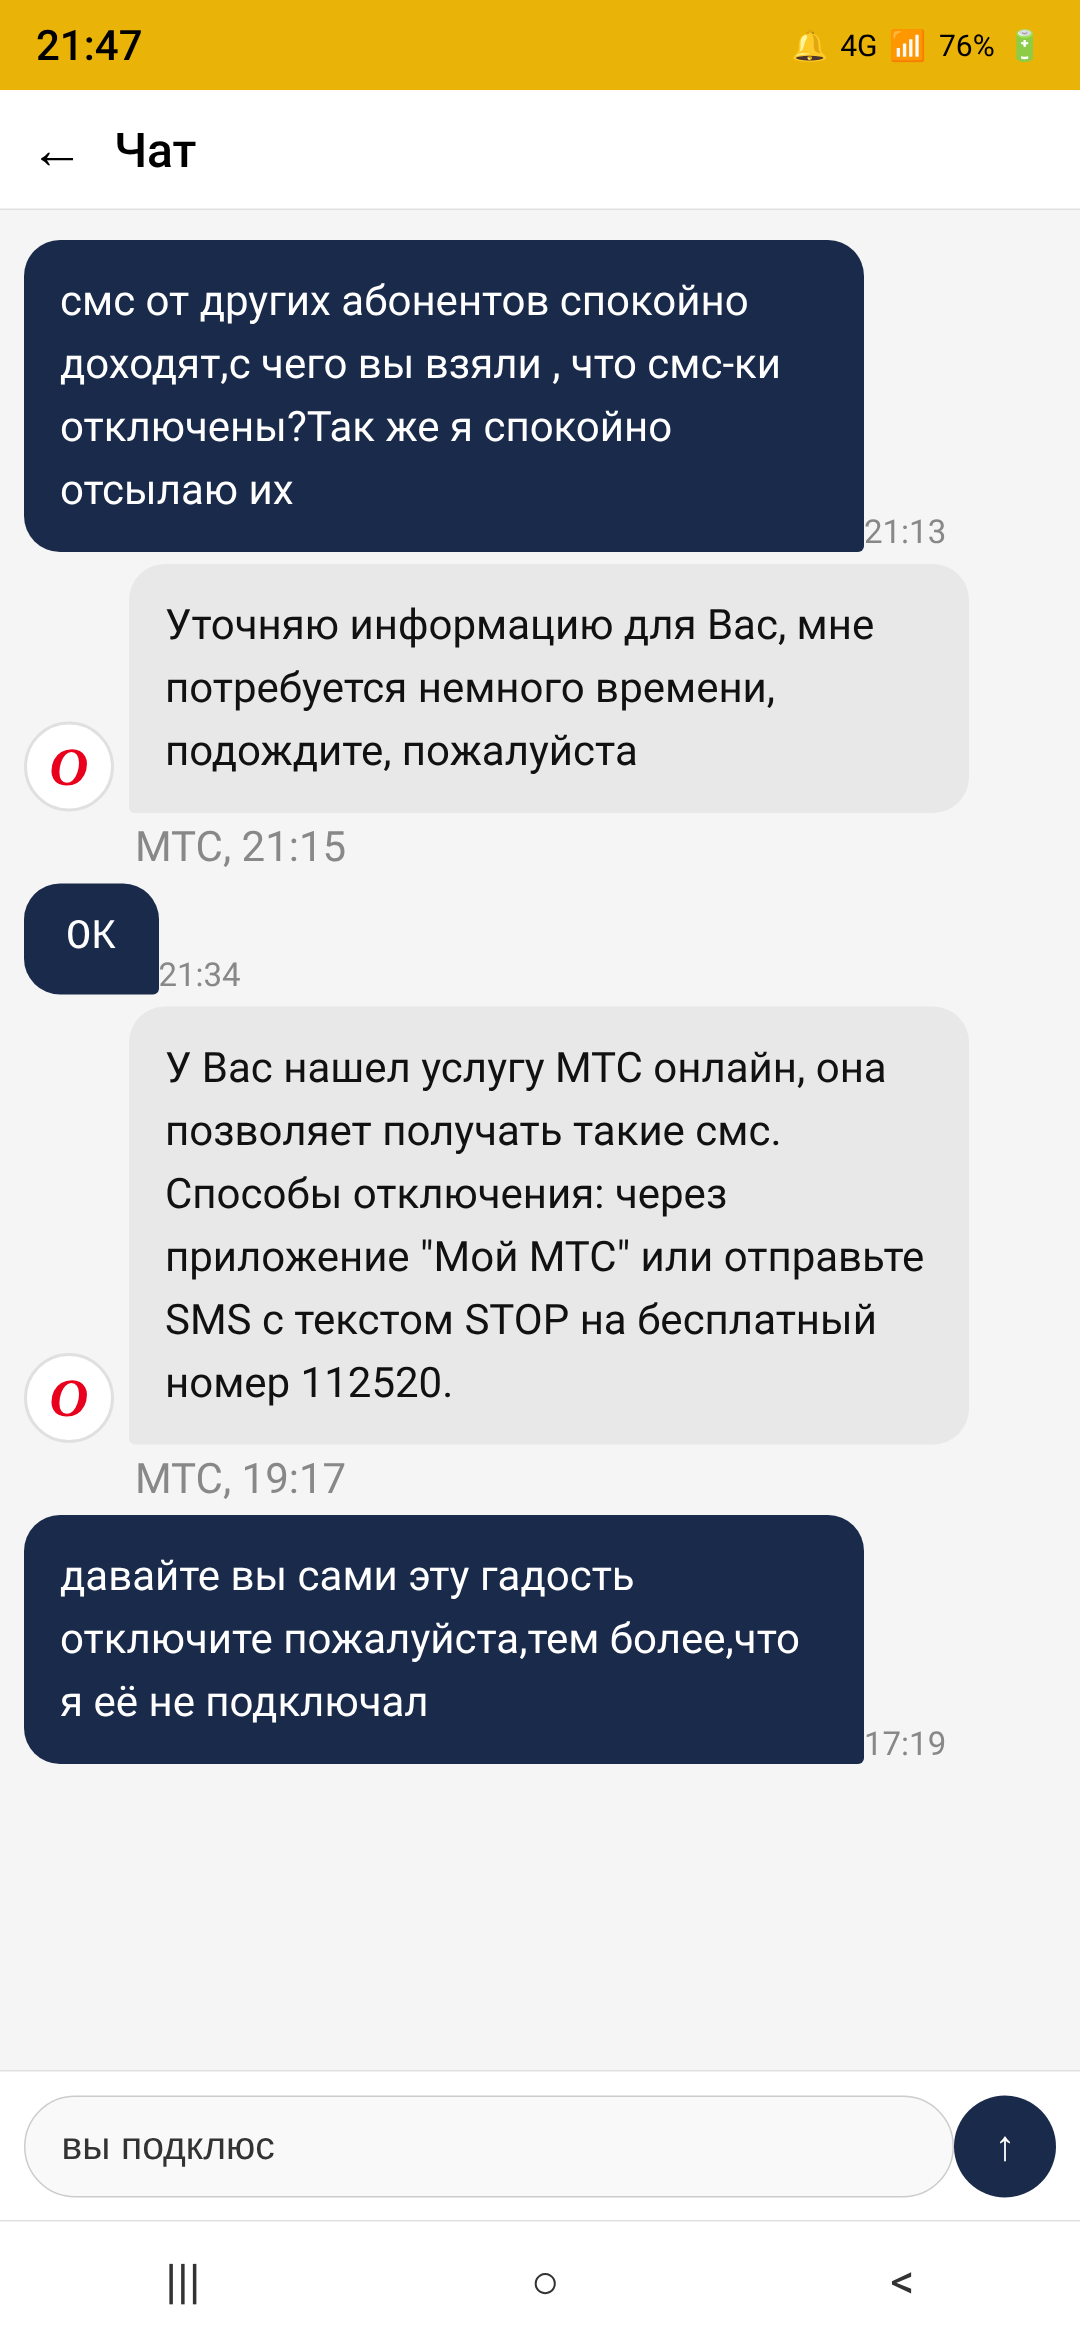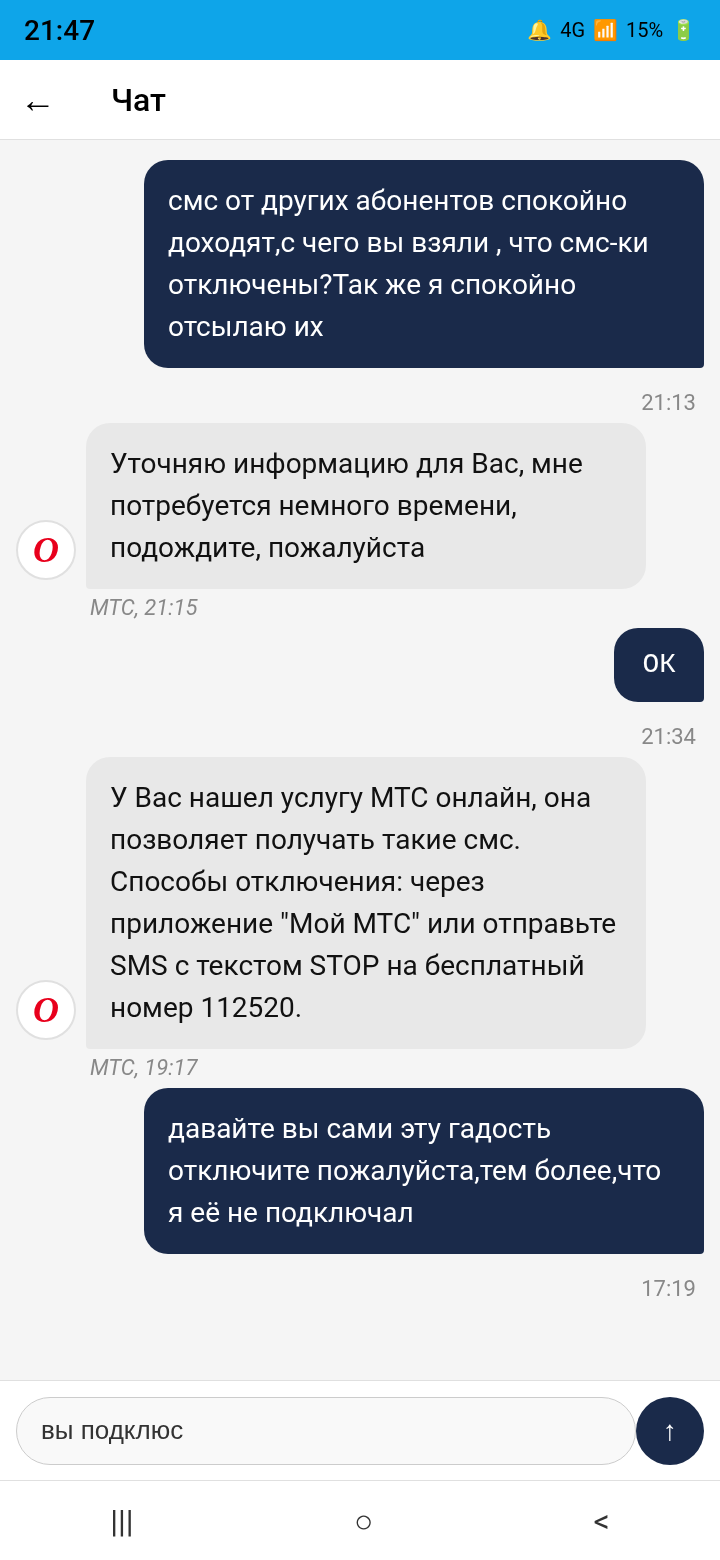--- a/index.html
+++ b/index.html
@@ -9,21 +9,21 @@
       min-height: 1560px;
       background: #fff;
       font-family: 'Roboto', Arial, sans-serif;
       display: flex;
       flex-direction: column;
     }
 
     
     .status-bar {
       height: 60px;
-      background: #0ea5e9;
+      background: #eab308;
       display: flex;
       align-items: center;
       justify-content: space-between;
       padding: 0 24px;
       flex-shrink: 0;
       gap: 26px;
     }
     .status-time {
       font-size: 28px;
       font-weight: 500;
@@ -51,38 +51,37 @@
     .back-btn {
       font-size: 36px;
       color: #000;
       margin-right: 20px;
       cursor: pointer;
     }
     .header-title {
       font-size: 32px;
       font-weight: 500;
       color: #000;
-      margin-left: 35px;
     }
 
     
     .chat-area {
       flex: 1;
       background: #f5f5f5;
       padding: 20px 16px;
       display: flex;
       flex-direction: column;
       gap: 8px;
       overflow-y: auto;
     }
 
     
     .msg-out-wrap {
       display: flex;
-      flex-direction: column;
+      flex-direction: row;
       align-items: flex-end;
     }
     .msg-out {
       background: #1a2a4a;
       color: #fff;
       border-radius: 24px 24px 4px 24px;
       padding: 20px 24px;
       max-width: 560px;
       font-size: 28px;
       line-height: 1.5;
@@ -125,25 +124,24 @@
     .msg-in {
       background: #e8e8e8;
       color: #111;
       border-radius: 24px 24px 24px 4px;
       padding: 20px 24px;
       max-width: 560px;
       font-size: 28px;
       line-height: 1.5;
     }
     .msg-in-meta {
-      font-size: 22px;
+      font-size: 28px;
       color: #888;
       margin-top: 6px;
       margin-left: 4px;
-      font-style: italic;
     }
 
     
     .msg-ok {
       background: #1a2a4a;
       color: #fff;
       border-radius: 24px 24px 4px 24px;
       padding: 16px 28px;
       font-size: 28px;
       font-weight: 500;
@@ -206,21 +204,21 @@
   </style>
 </head>
 <body>
 
 <div class="status-bar">
   <span class="status-time">21:47</span>
   <div class="status-icons">
     <span>🔔</span>
     <span>4G</span>
     <span>📶</span>
-    <span>15%</span>
+    <span>76%</span>
     <span>🔋</span>
   </div>
 </div>
 
 <div class="header">
   <span class="back-btn">←</span>
   <span class="header-title">Чат</span>
 </div>
 
 <div class="chat-area">

